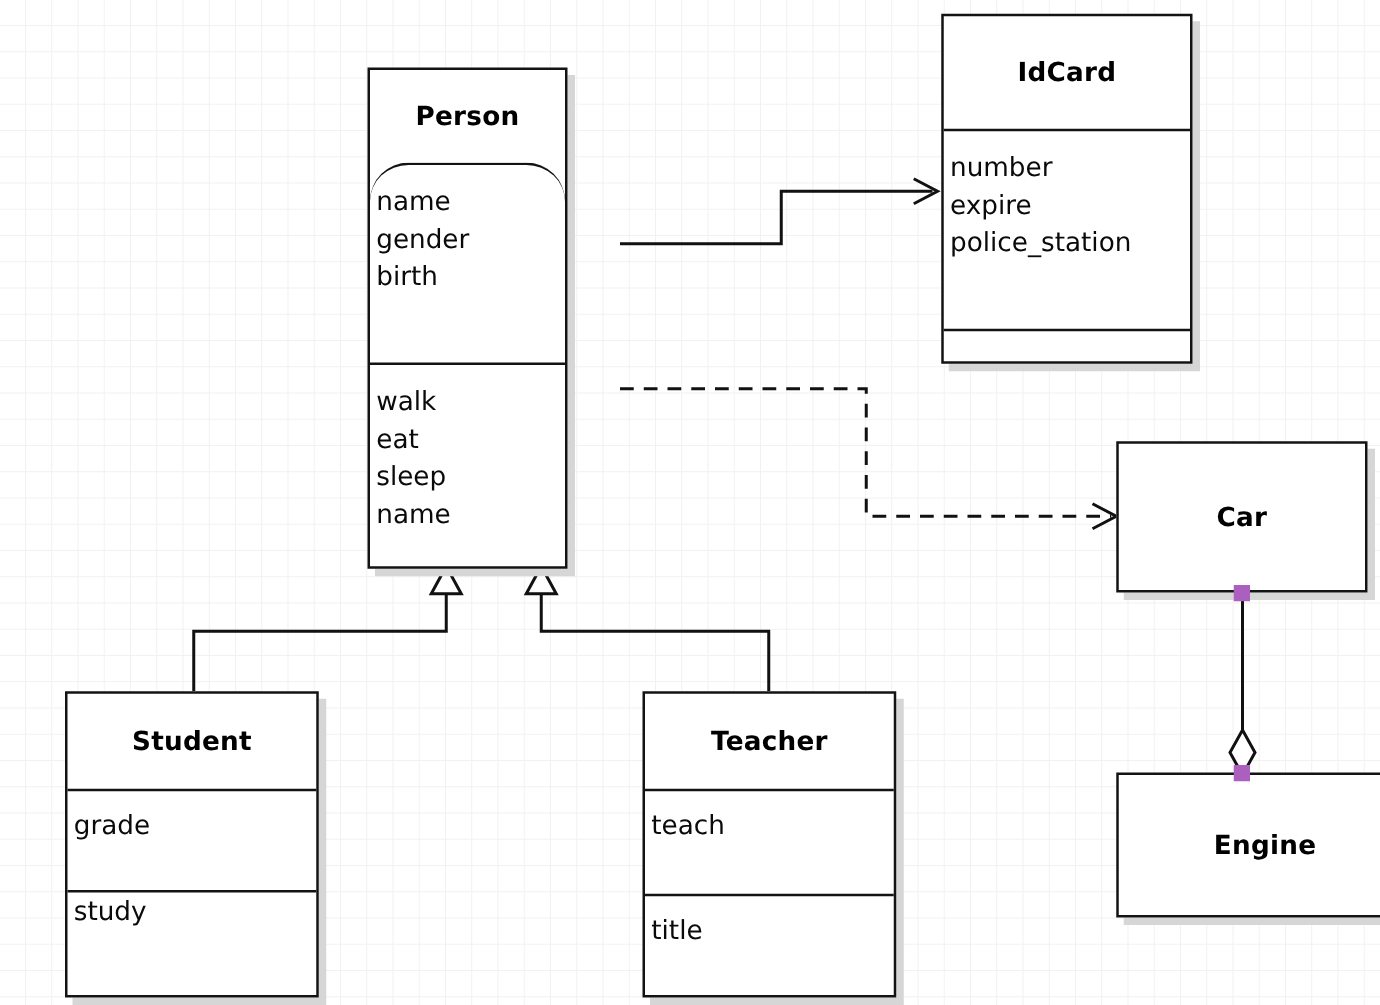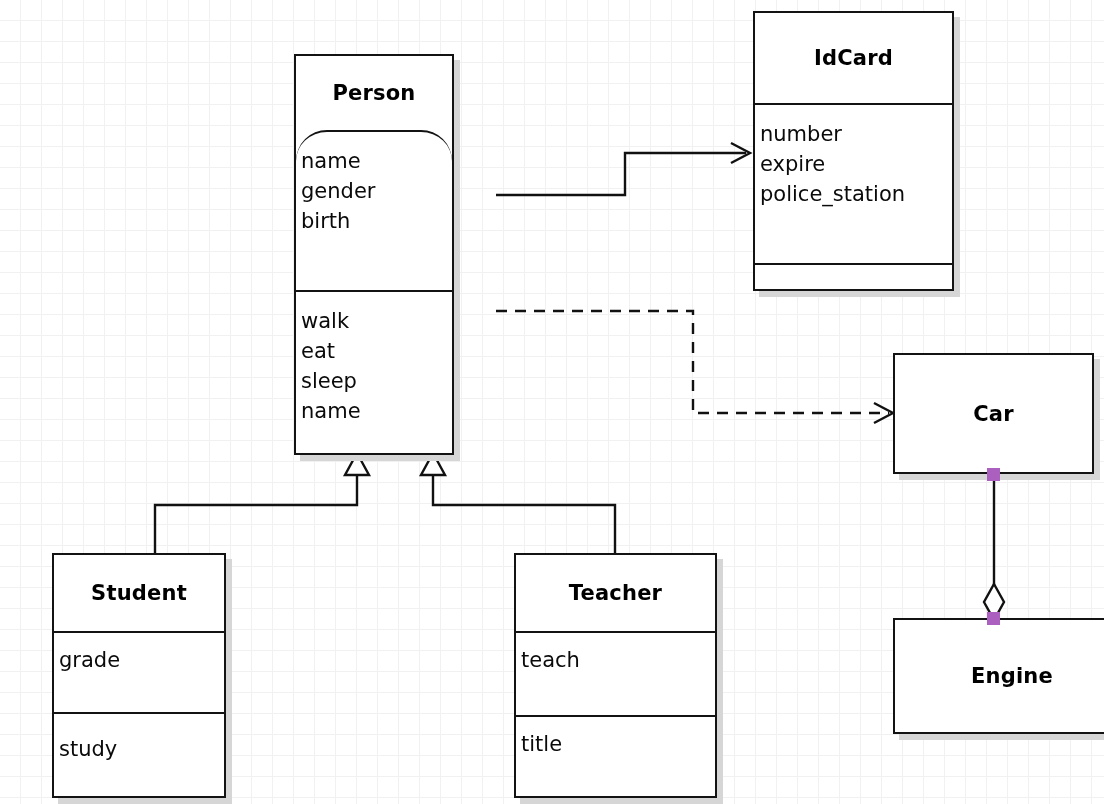--- a/index.html
+++ b/index.html
@@ -167,28 +167,28 @@
       <span class="class-name">IdCard</span>
     </div>
     <div class="compartment cmp-list" style="height:160px;">
       <div class="member">number</div>
       <div class="member">expire</div>
       <div class="member">police_station</div>
     </div>
     <div class="compartment cmp-empty" style="flex:1;"></div>
   </div>
 
-  <div class="uml-class" style="left:52px; top:553px; width:174px; height:245px;">
+  <div class="uml-class" style="left:52px; top:553px; width:203px; height:245px;">
     <div class="compartment cmp-title" style="height:76px;">
       <span class="class-name">Student</span>
     </div>
     <div class="compartment cmp-list" style="height:81px; padding-top:12px;">
       <div class="member">grade</div>
     </div>
-    <div class="compartment cmp-list" style="flex:1; padding-top:20px;">
+    <div class="compartment cmp-list" style="flex:1; padding-top:0;">
       <div class="member">study</div>
     </div>
   </div>
 
   <div class="uml-class" style="left:514px; top:553px; width:203px; height:245px;">
     <div class="compartment cmp-title" style="height:76px;">
       <span class="class-name">Teacher</span>
     </div>
     <div class="compartment cmp-list" style="flex:1; padding-top:12px;">
       <div class="member">teach</div>

